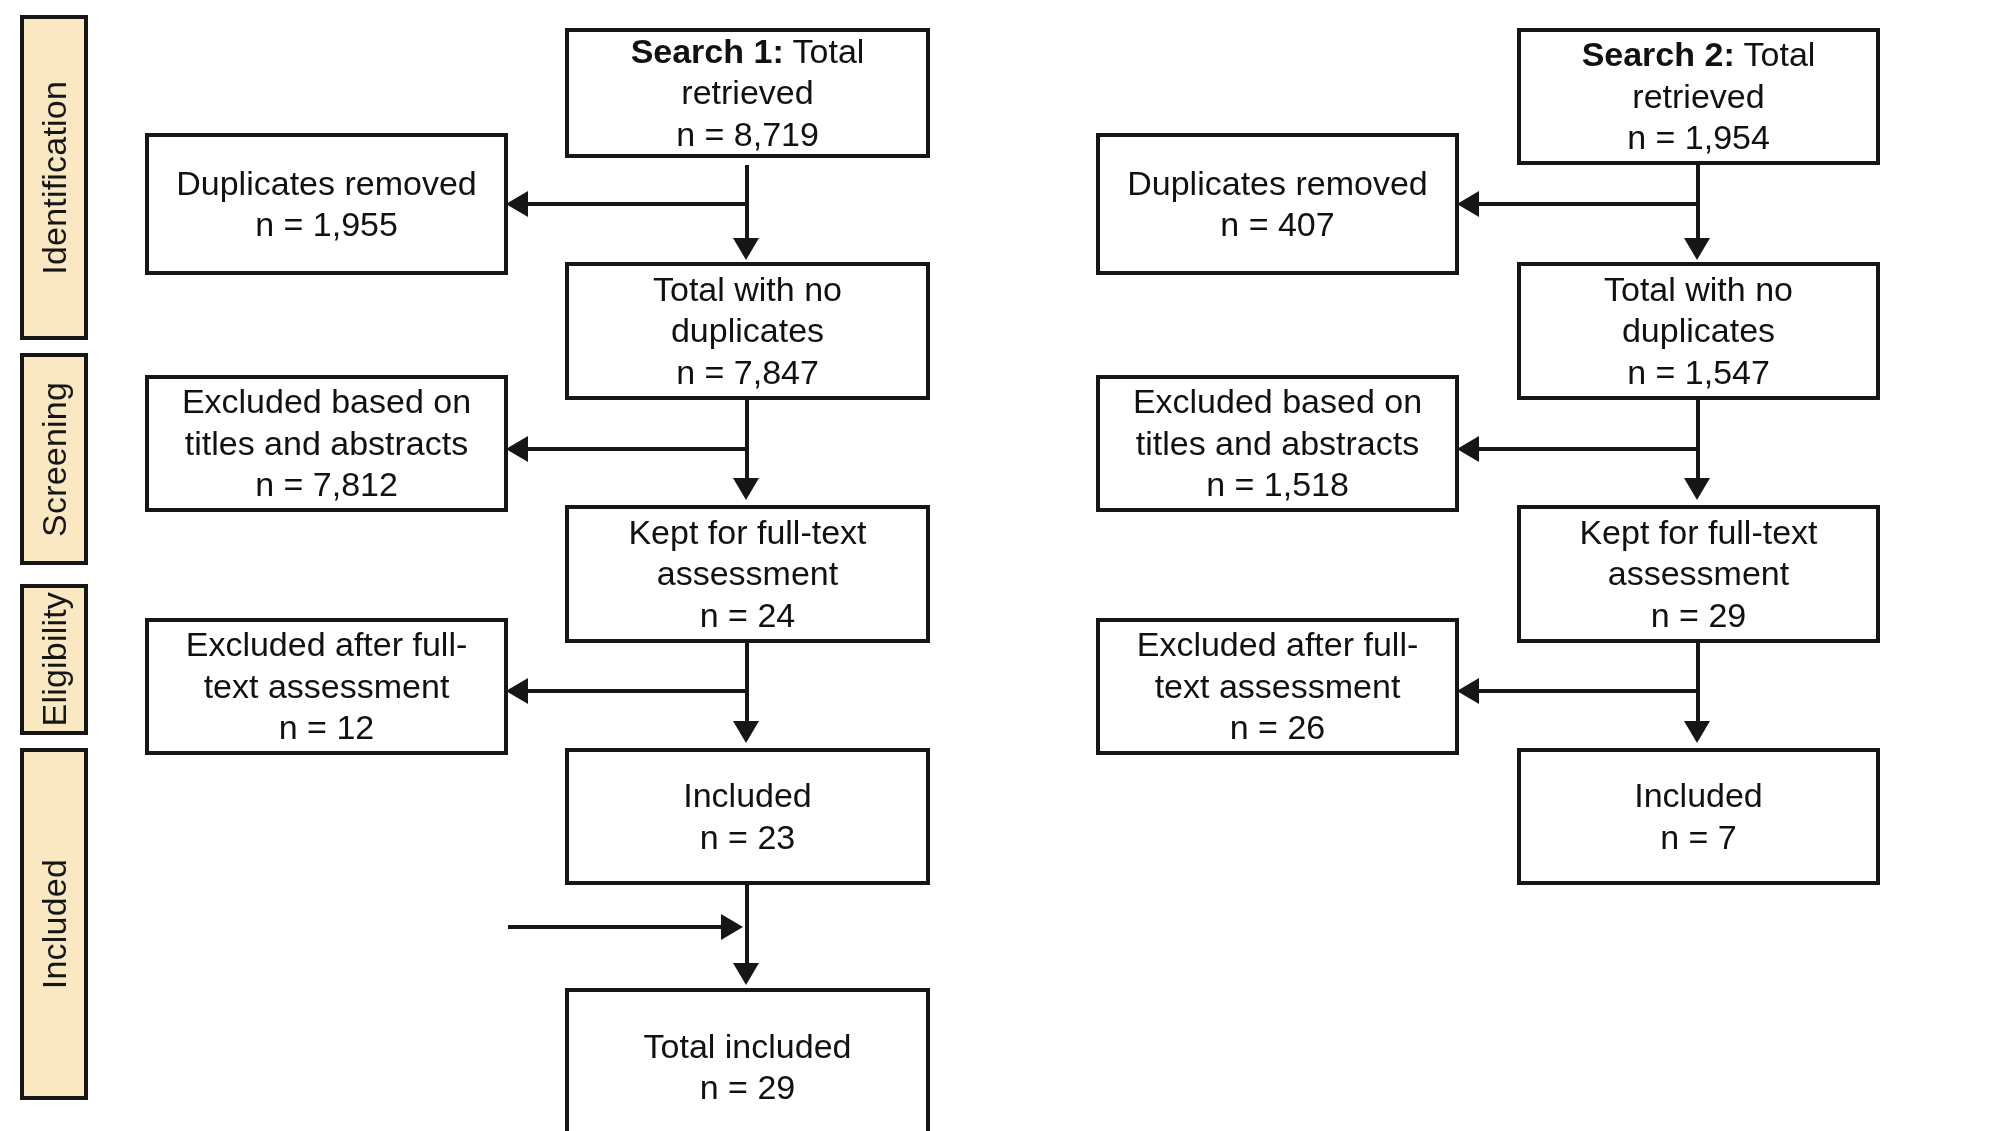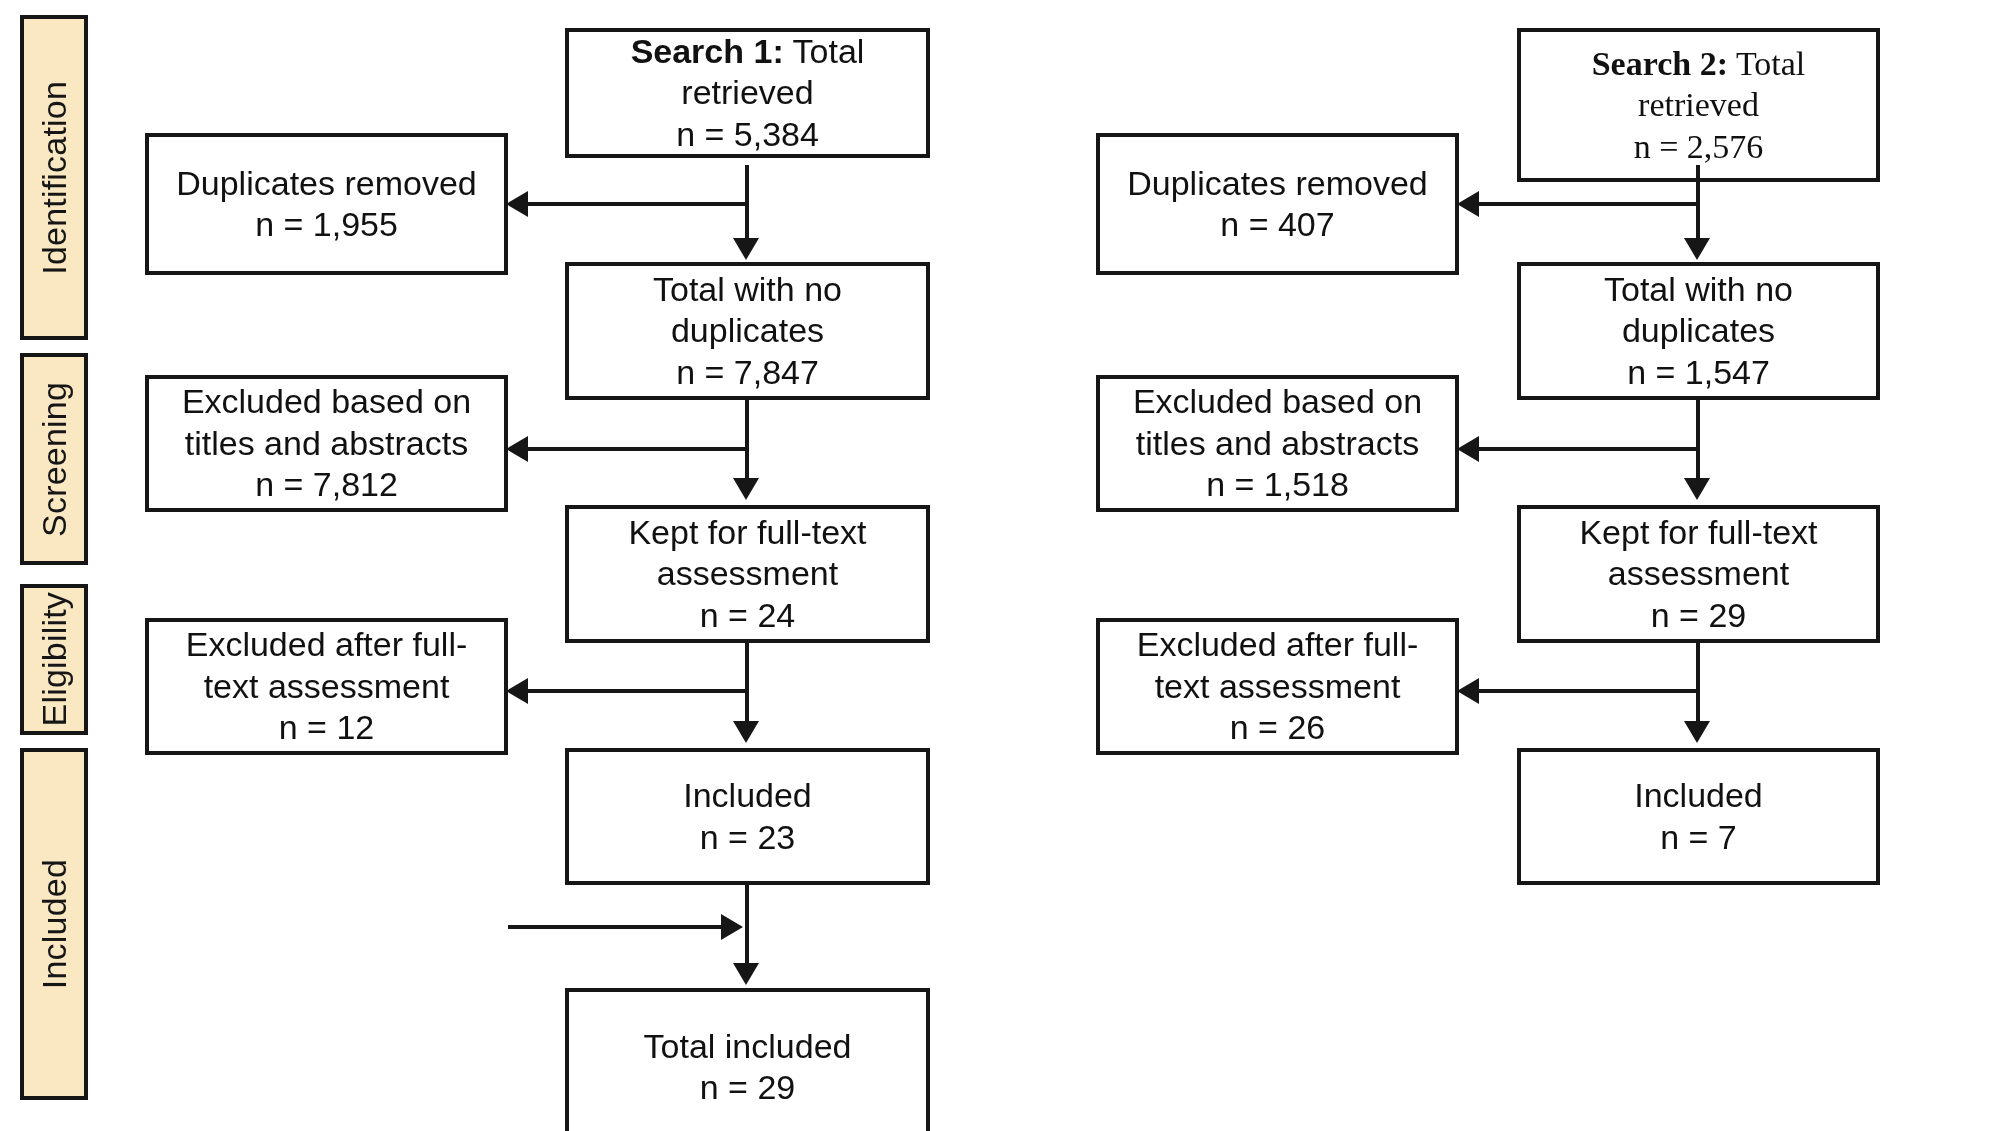--- a/index.html
+++ b/index.html
@@ -106,21 +106,21 @@
     <span class="stage-bar-label">Eligibility</span>
   </div>
 
   <div class="stage-bar" style="left:20px; top:748px; width:68px; height:352px;">
     <span class="stage-bar-label">Included</span>
   </div>
 
   <div class="node" style="left:565px; top:28px; width:365px; height:130px;">
     <span class="line"><span class="bold">Search 1:</span><span> Total</span></span>
     <span class="line">retrieved</span>
-    <span class="line">n = 5,384</span>
+    <span class="line">n = 8,719</span>
   </div>
 
   <div class="vline" style="left:745px; top:165px; height:75px;"></div>
   <div class="arrow-down" style="left:733px; top:238px;"></div>
 
   <div class="hline" style="left:528px; top:202px; width:219px;"></div>
   <div class="arrow-left" style="left:506px; top:191px;"></div>
 
   <div class="node" style="left:145px; top:133px; width:363px; height:142px;">
     <span class="line">Duplicates removed</span>
@@ -173,24 +173,24 @@
 
 
   <div class="hline" style="left:508px; top:925px; width:215px;"></div>
   <div class="arrow-right" style="left:721px; top:914px;"></div>
 
   <div class="node" style="left:565px; top:988px; width:365px; height:158px;">
     <span class="line">Total included</span>
     <span class="line">n = 29</span>
   </div>
 
-  <div class="node" style="left:1517px; top:28px; width:363px; height:154px;font-family:Liberation Serif, serif;">
+  <div class="node" style="left:1517px; top:28px; width:363px; height:137px;">
     <span class="line"><span class="bold">Search 2:</span><span> Total</span></span>
     <span class="line">retrieved</span>
-    <span class="line">n = 2,576</span>
+    <span class="line">n = 1,954</span>
   </div>
 
   <div class="vline" style="left:1696px; top:165px; height:75px;"></div>
   <div class="arrow-down" style="left:1684px; top:238px;"></div>
 
   <div class="hline" style="left:1479px; top:202px; width:219px;"></div>
   <div class="arrow-left" style="left:1457px; top:191px;"></div>
 
   <div class="node" style="left:1096px; top:133px; width:363px; height:142px;">
     <span class="line">Duplicates removed</span>

